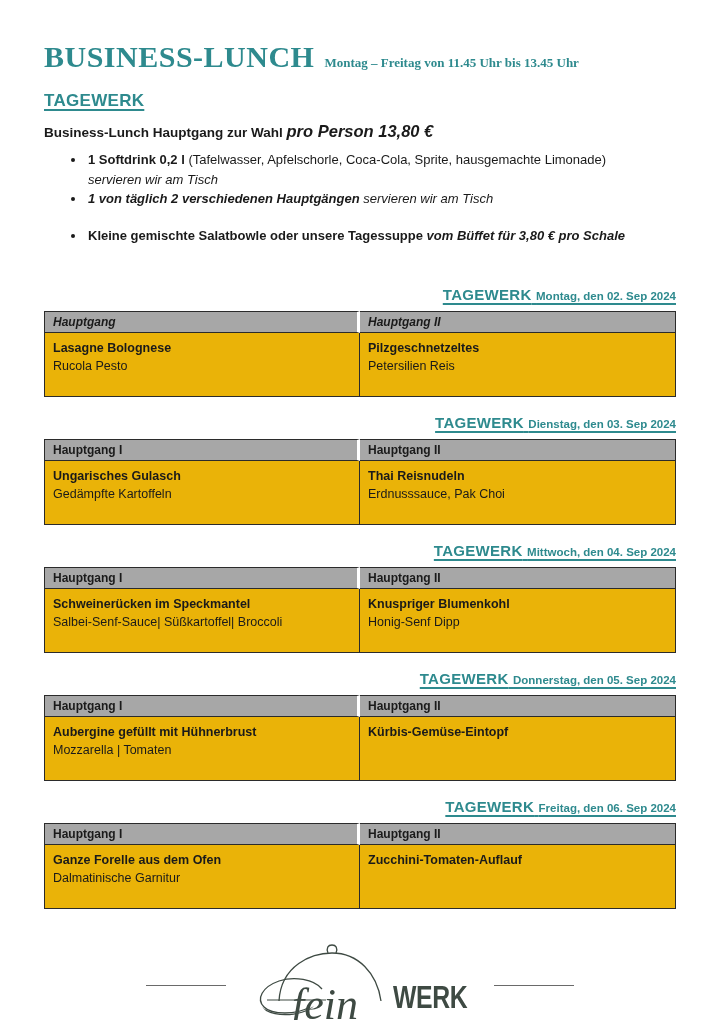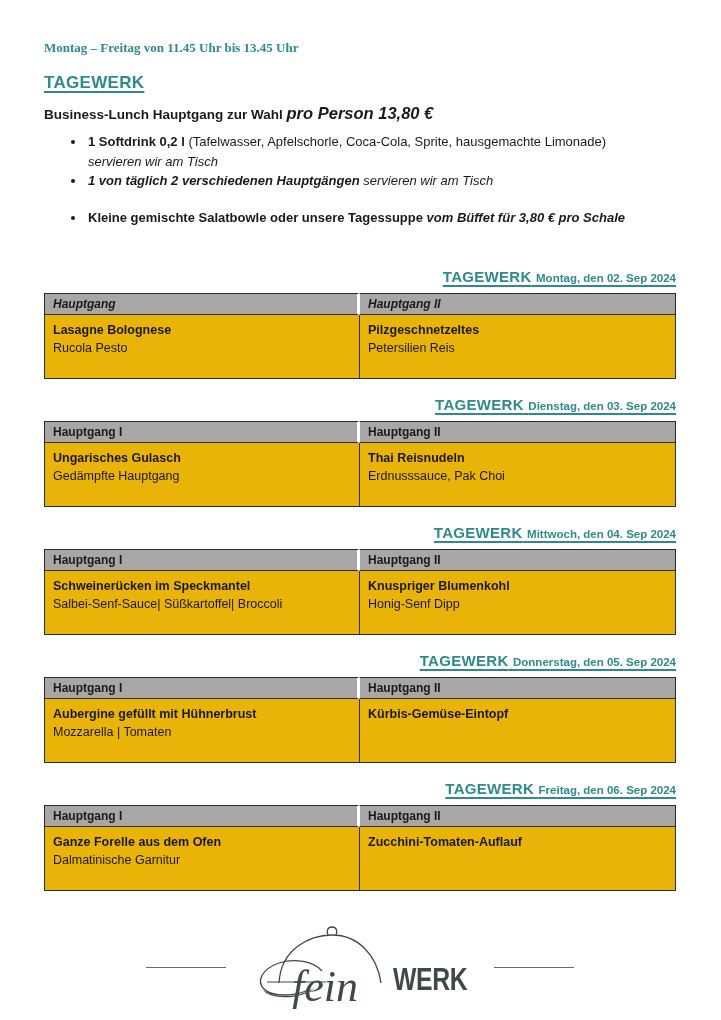--- a/index.html
+++ b/index.html
@@ -72,20 +72,21 @@
     margin-left:-16px; margin-bottom:14px; line-height:1;
     font-family:"Liberation Sans","DejaVu Sans",sans-serif;
   }
 </style>
 </head>
 <body>
 
 <div class="page">
 
   <div class="title-row">
+    <span class="doc-title">BUSINESS-LUNCH</span>
     <span class="doc-subtitle">Montag – Freitag von 11.45 Uhr bis 13.45 Uhr</span>
   </div>
 
   <div class="tagewerk-main">TAGEWERK</div>
 
   <div class="offer">
     <span>Business-Lunch Hauptgang zur Wahl</span>
     <span class="price">pro Person 13,80 €</span>
   </div>
 
@@ -141,21 +142,21 @@
       <thead>
           <tr>
         <th>Hauptgang I</th>
         <th>Hauptgang II</th>
       </tr>
         </thead>
       <tbody>
           <tr>
         <td class="sp-16">
           <div class="menu-title">Ungarisches Gulasch</div>
-          <div class="menu-sub">Gedämpfte Hauptgang</div>
+          <div class="menu-sub">Gedämpfte Kartoffeln</div>
         </td>
         <td>
           <div class="menu-title">Thai Reisnudeln</div>
           <div class="menu-sub">Erdnusssauce, Pak Choi</div>
         </td>
       </tr>
         </tbody>
     </table>
   </div>
 

